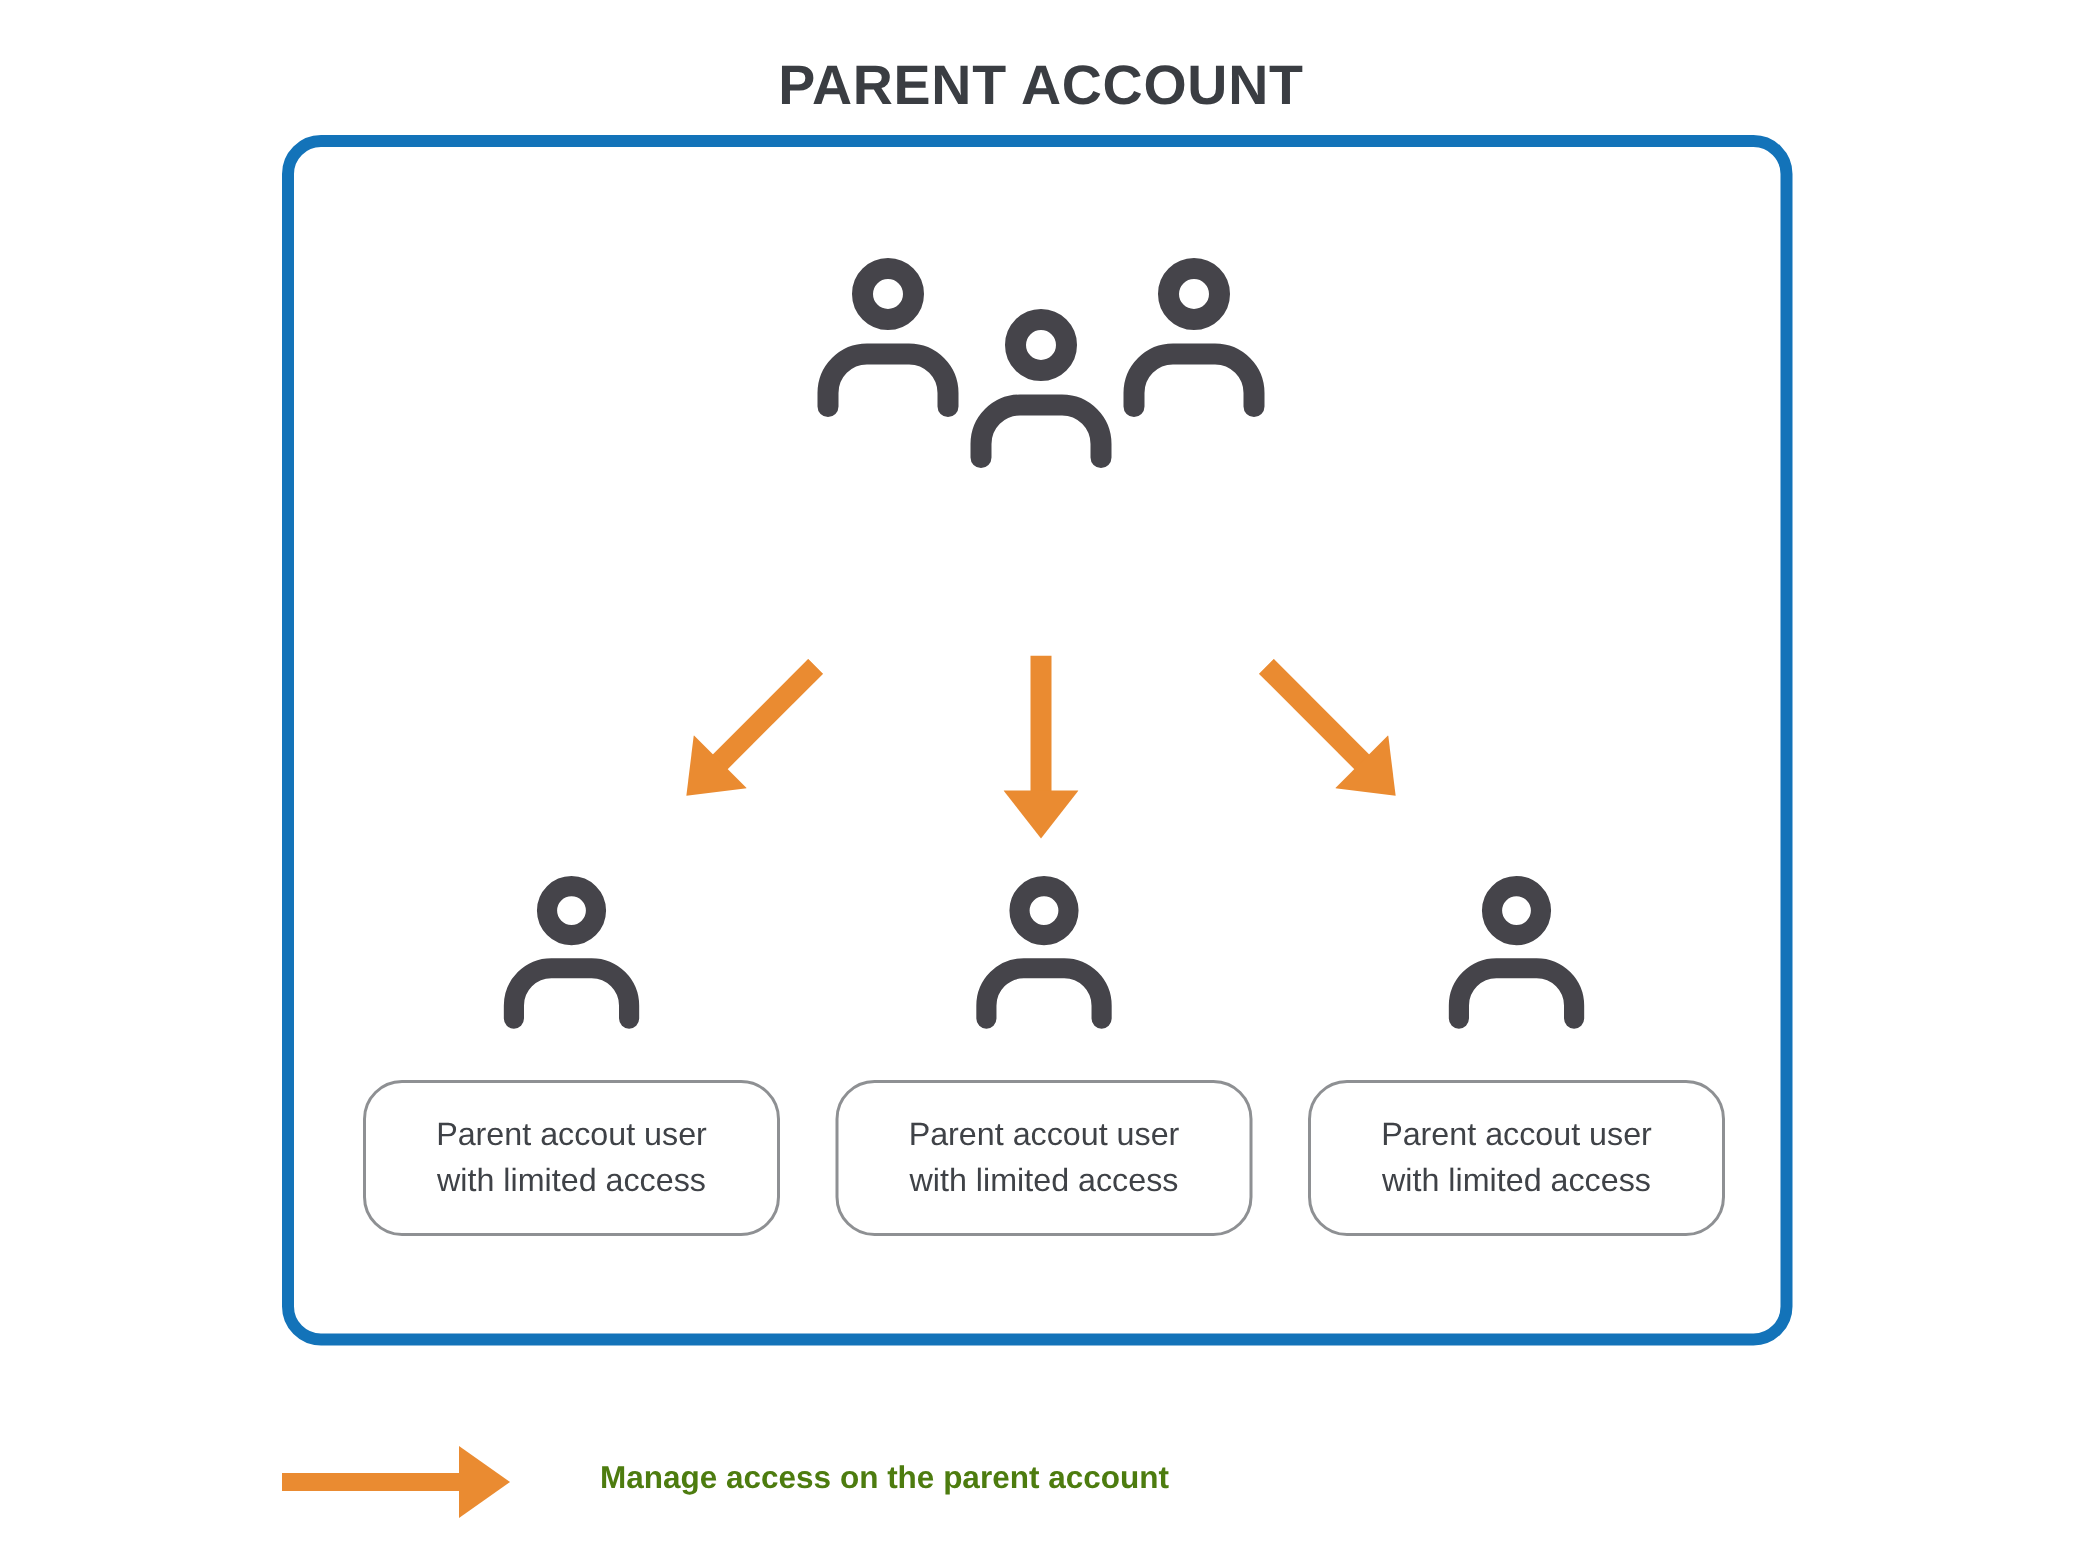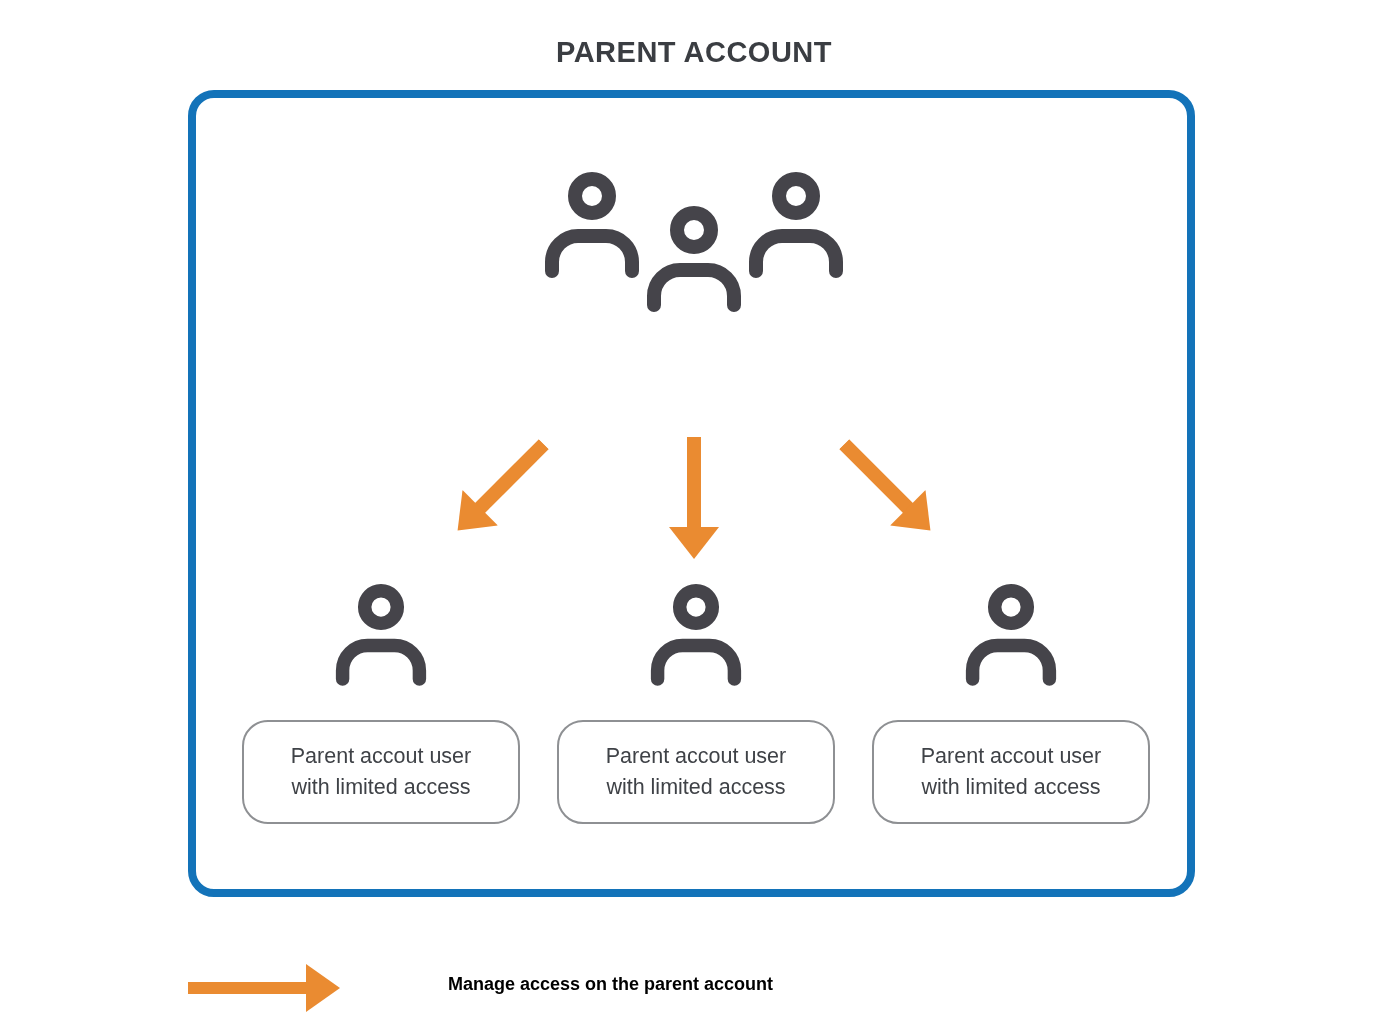--- a/index.html
+++ b/index.html
@@ -7,21 +7,21 @@
     width: 1388px; height: 1035px;
     font-family: "Liberation Sans", "DejaVu Sans", sans-serif;
     -webkit-font-smoothing: antialiased;
   }
   .stage { position: relative; width: 1388px; height: 1035px; background: #ffffff; overflow: hidden; }
   .abs { position: absolute; }
 
   .diagram-title {
     left: 0; top: 36px; width: 1388px;
     text-align: center;
-    font-size: 29px; font-weight: bold; letter-spacing: 0.5px;
+    font-size: 37px; font-weight: bold; letter-spacing: 0.5px;
     color: #3a3d42;
   }
 
   .main-box {
     left: 188px; top: 90px;
     width: 991px; height: 791px;
     border: 8px solid #1373b9;
     border-radius: 26px;
     background: #ffffff;
   }
@@ -60,23 +60,22 @@
   .group-icon { left: 524px; top: 162px; width: 340px; height: 160px; }
 
   .flow-arrow { width: 50px; height: 124px; }
   .flow-arrow.mid   { left: 669px; top: 437px; }
   .flow-arrow.left  { left: 475px; top: 426px; transform: rotate(45deg); }
   .flow-arrow.right { left: 863px; top: 426px; transform: rotate(-45deg); }
 
   .legend-arrow { left: 188px; top: 962px; width: 152px; height: 52px; }
   .legend-label {
     left: 400px; top: 974px;
-    font-size: 18px; font-weight: bold;
-    color: #000000;
-    margin-left: 48px;
+    font-size: 21px; font-weight: bold;
+    color: #4d7c0f;
   }
 
   svg { display: block; }
 </style>
 </head>
 <body>
 
 <div class="stage">
 
   <div class="abs diagram-title">PARENT ACCOUNT</div>

